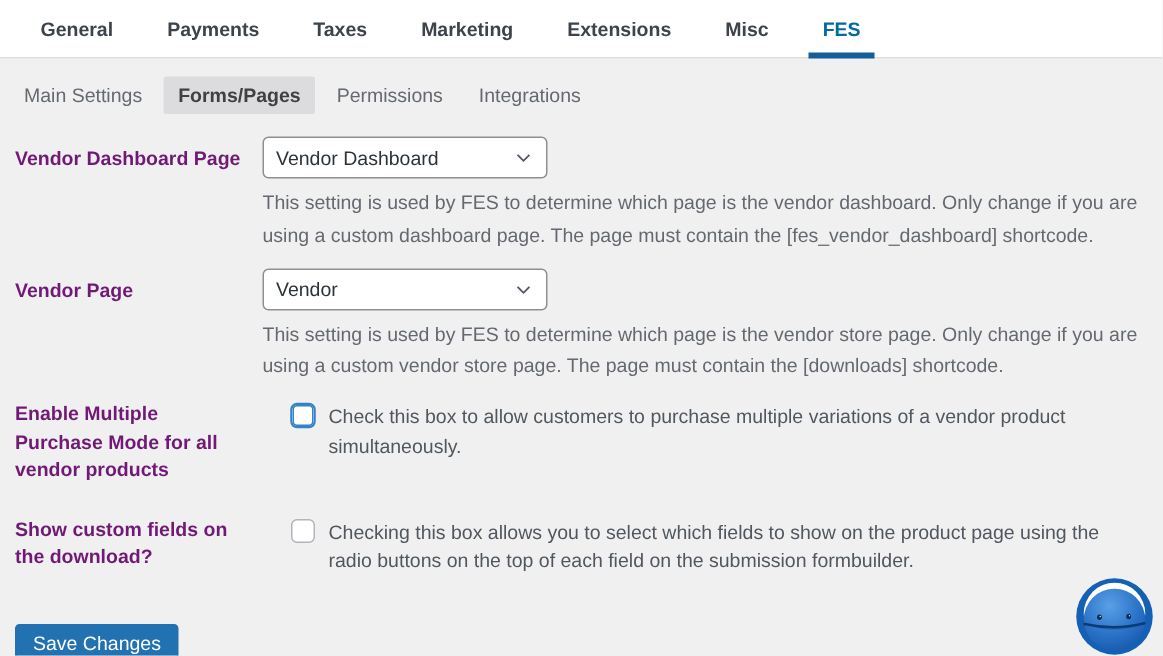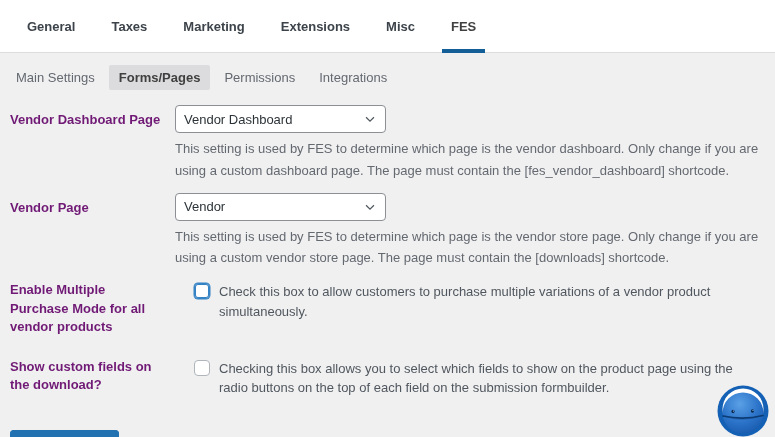--- a/index.html
+++ b/index.html
@@ -10,37 +10,37 @@
     background: #f0f0f1;
     color: #3c434a;
     position: relative;
     overflow: hidden;
   }
 
   
   .tabbar {
     display: flex;
     align-items: stretch;
-    height: 53px;
+    height: 39px;
     background: #ffffff;
     border-bottom: 1px solid #dcdcde;
     padding-left: 18px;
     gap: 18px;
   }
   .tab {
     position: relative;
     display: flex;
     align-items: center;
     padding: 0 9px;
     font-weight: 600;
     color: #3c434a;
     cursor: pointer;
     white-space: nowrap;
   }
-  .tab.active { color: #404040; }
+  .tab.active { color: #0369a1; }
   .tab.active::after {
     content: "";
     position: absolute;
     left: 0; right: 0; bottom: -1px;
     height: 4px;
     background: #135e96;
   }
 
   
   .subtabs {
@@ -75,21 +75,21 @@
     color: #701a75;
     line-height: 1.4;
   }
   .checkbox-row .row-label { padding-top: 1px; }
   .row-field { flex: 1; min-width: 0; max-width: 592px; }
 
   .select {
     display: inline-flex;
     align-items: center;
     justify-content: space-between;
-    width: 211px;
+    width: 190px;
     height: 28px;
     background: #ffffff;
     border: 1px solid #8c8f94;
     border-radius: 4px;
     padding: 0 8px;
     color: #2c3338;
     cursor: pointer;
   }
   .select .chev { flex: none; display: flex; align-items: center; color: #50575e; }
 
@@ -146,20 +146,23 @@
     height: 52px;
     cursor: pointer;
   }
 </style>
 </head>
 <body>
 
 <nav class="tabbar">
   <div class="tab">
       <span>General</span>
+    </div>
+  <div class="tab">
+      <span>Payments</span>
     </div>
   <div class="tab">
       <span>Taxes</span>
     </div>
   <div class="tab">
       <span>Marketing</span>
     </div>
   <div class="tab">
       <span>Extensions</span>
     </div>

